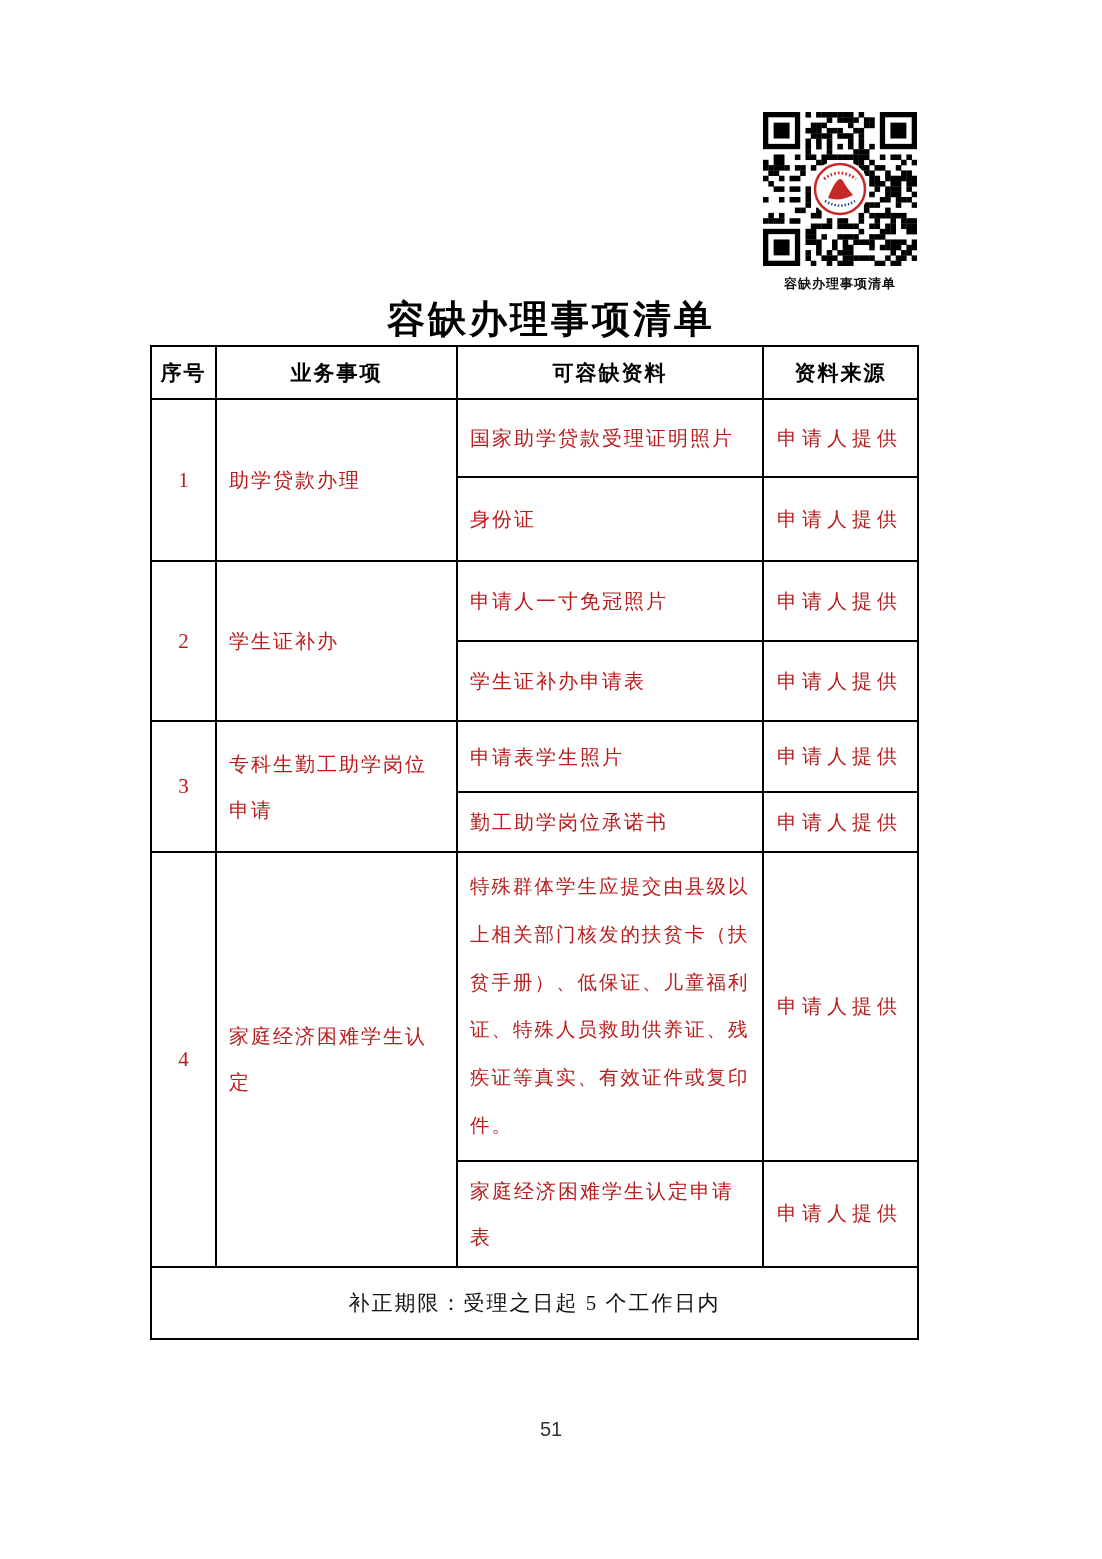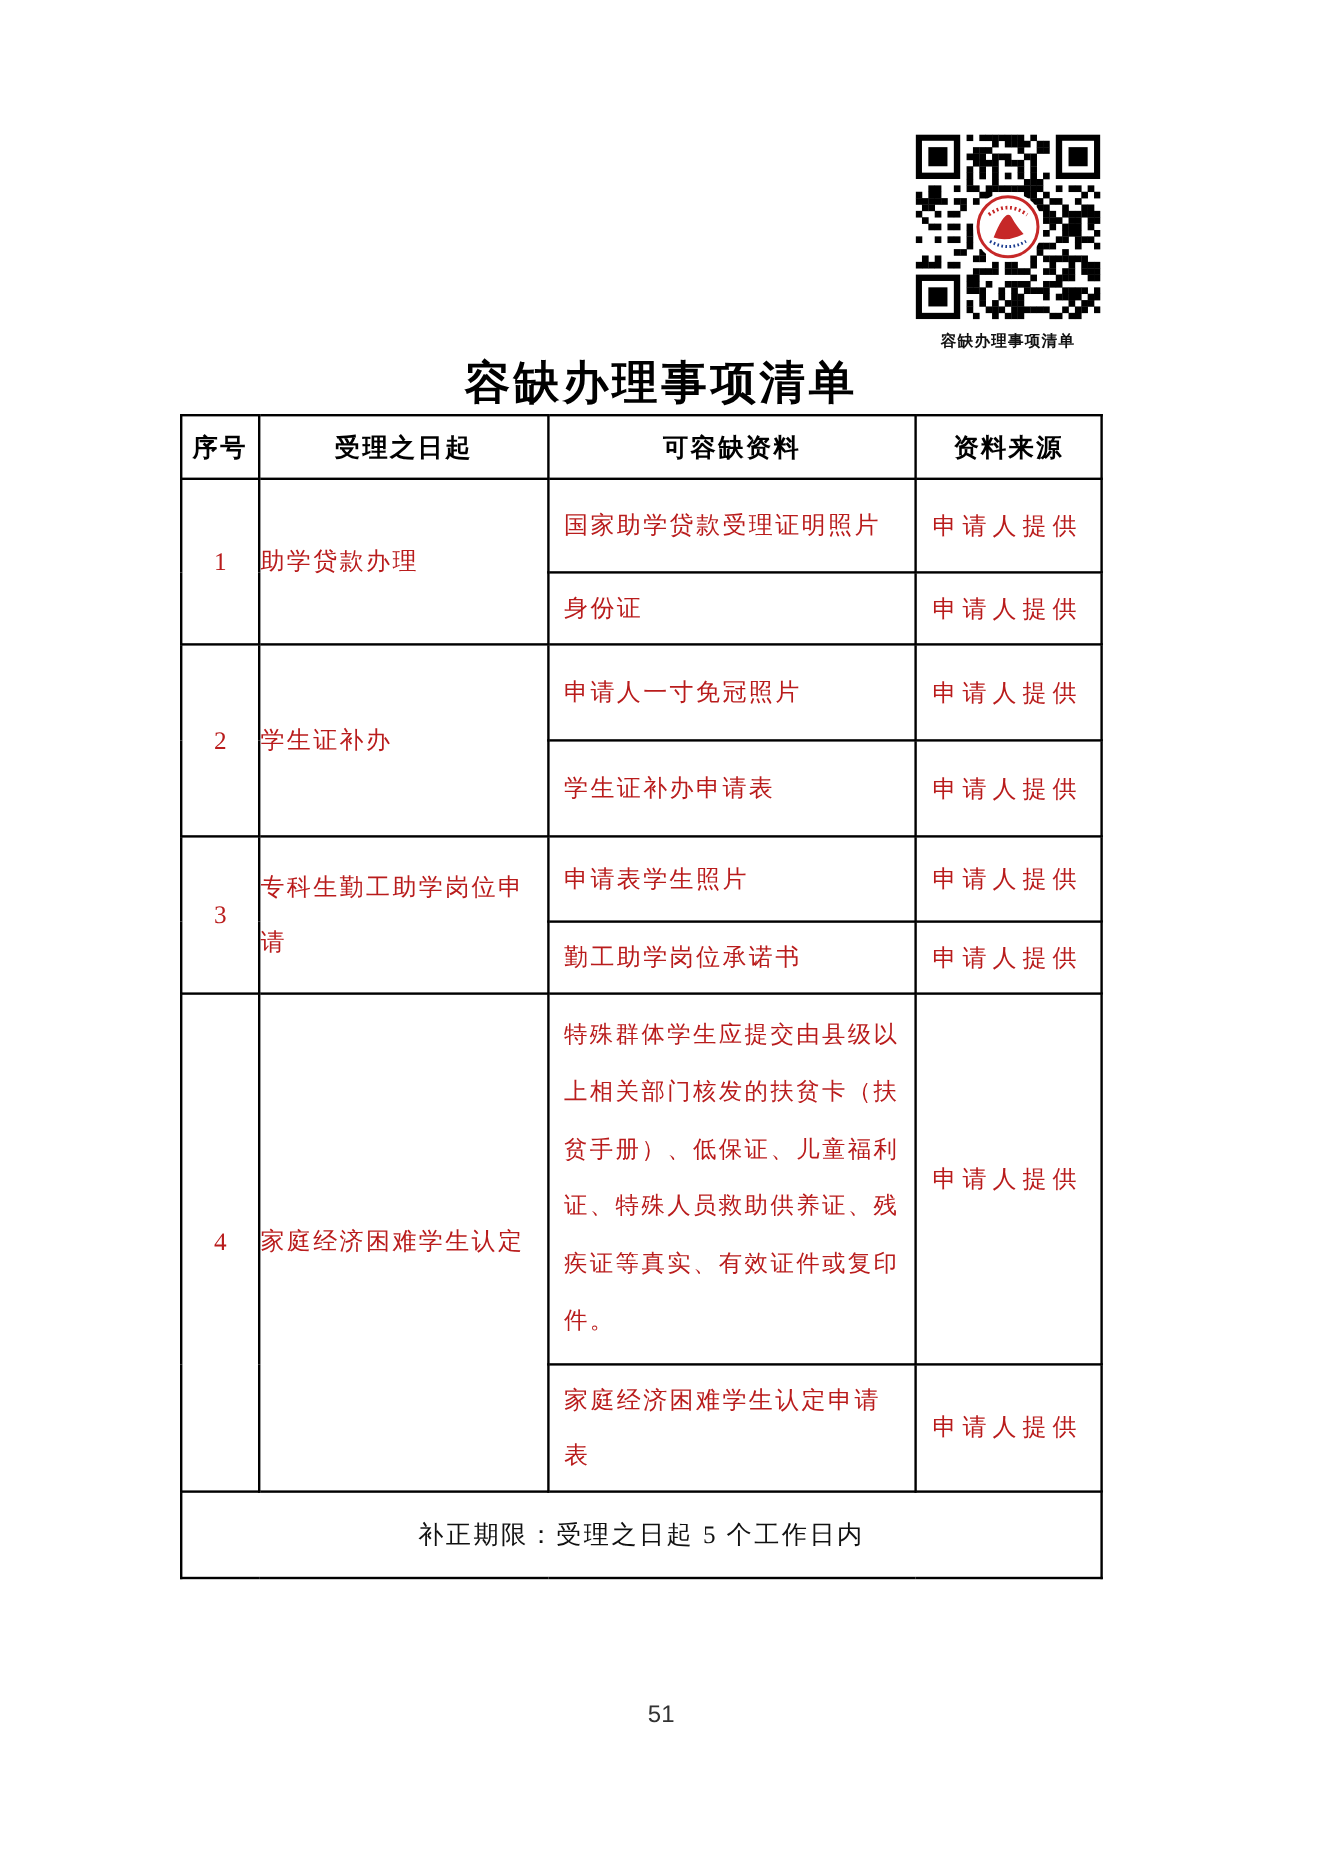--- a/index.html
+++ b/index.html
@@ -52,26 +52,26 @@
   .main-table th {
     font-family:"Liberation Sans", sans-serif;
     font-weight:bold;
     font-size:21px;
     text-align:center;
     color:#000;
     height:53px;
     letter-spacing:2px;
   }
   td.no-cell { text-align:center; font-size:21px; }
-  td.item-cell { padding:6px 10px 6px 0; line-height:2.3; letter-spacing:2px; }
+  td.item-cell { padding:6px 10px 6px 12px; line-height:2.3; letter-spacing:2px; }
   td.material-cell { padding:6px 8px 6px 12px; line-height:2.3; letter-spacing:2px; }
   td.material-cell.long { line-height:2.45; font-size:19.5px; padding:10px 8px 10px 12px; }
   td.source-cell { padding-left:13px; letter-spacing:5px; white-space:nowrap; }
   tr.h-r1a td { height:78px; }
-  tr.h-r1b td { height:60px; }
+  tr.h-r1b td { height:84px; }
   tr.h-r2a td { height:80px; }
   tr.h-r2b td { height:80px; }
   tr.h-r3a td { height:71px; }
   tr.h-r3b td { height:56px; }
   tr.h-r4a td { height:210px; }
   tr.h-r4b td { height:58px; }
   td.footer-cell {
     height:72px;
     text-align:center;
     font-size:21px;
@@ -399,21 +399,21 @@
   <table class="main-table">
     <colgroup>
       <col style="width:65px">
       <col style="width:241px">
       <col style="width:306px">
       <col style="width:155px">
     </colgroup>
     <tbody>
       <tr>
         <th>序号</th>
-        <th>受理之日起</th>
+        <th>业务事项</th>
         <th>可容缺资料</th>
         <th>资料来源</th>
       </tr>
 
       <tr class="h-r1a">
         <td class="no-cell" rowspan="2">1</td>
         <td class="item-cell" rowspan="2">助学贷款办理</td>
         <td class="material-cell">国家助学贷款受理证明照片</td>
         <td class="source-cell">申请人提供</td>
       </tr>

